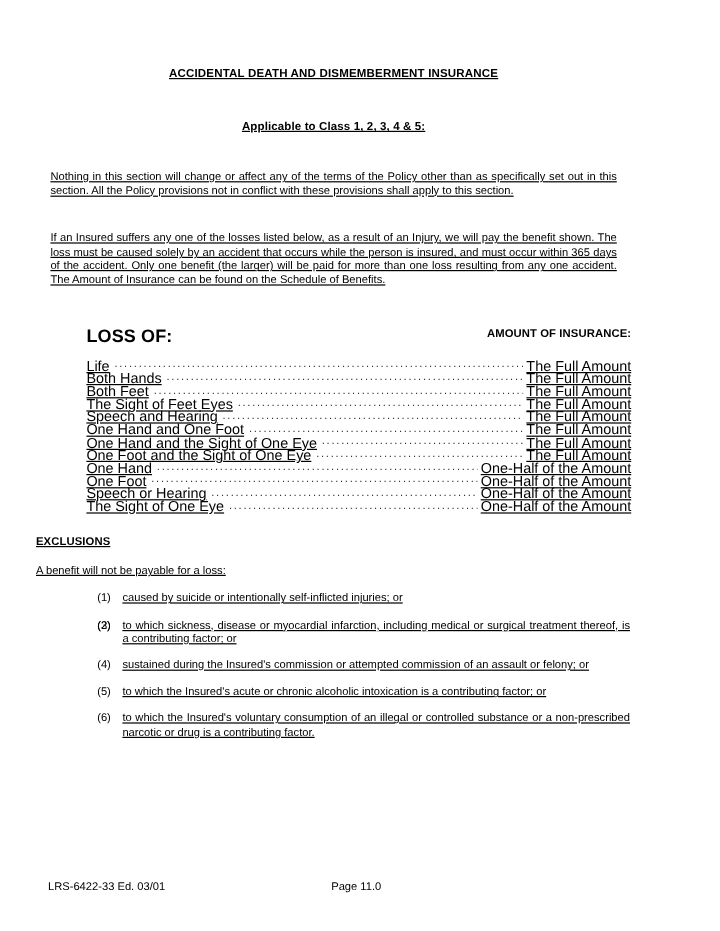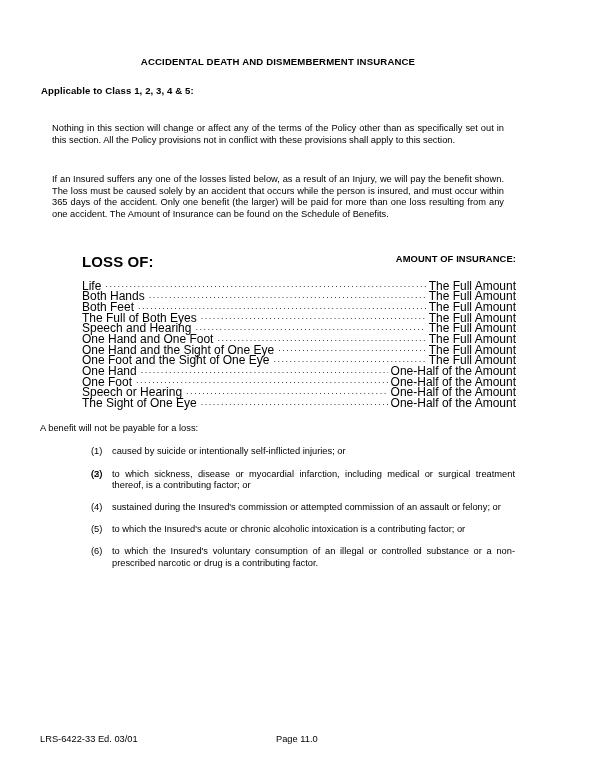--- a/index.html
+++ b/index.html
@@ -14,38 +14,40 @@
     font-family: "Liberation Sans", sans-serif;
     color: #000000;
     -webkit-font-smoothing: antialiased;
   }
 
   .page {
     position: relative;
     width: 556px;
     height: 776px;
     box-sizing: border-box;
-    padding: 0 40px;
+    padding: 0 30px;
+    text-decoration: underline;
   }
 
   
   .doc-title {
     text-align: center;
     font-size: 9.6px;
     font-weight: bold;
     letter-spacing: 0.15px;
     margin: 0;
     padding-top: 56px;
     line-height: 12px;
   }
   .doc-subtitle {
+    text-align: center;
     font-size: 9.6px;
     font-weight: bold;
     letter-spacing: 0.1px;
-    margin: 1px;
+    margin: 16px;
     padding-top: 16px;
     line-height: 12px;
   }
 
   
   .para {
     font-size: 9.3px;
     line-height: 11.6px;
     text-align: justify;
     margin: 12px;
@@ -200,21 +202,21 @@
         <span class="benefit-loss">Both Hands</span>
         <span class="benefit-leader"></span>
         <span class="benefit-amount">The Full Amount</span>
       </div>
       <div class="benefit-row">
         <span class="benefit-loss">Both Feet</span>
         <span class="benefit-leader"></span>
         <span class="benefit-amount">The Full Amount</span>
       </div>
       <div class="benefit-row">
-        <span class="benefit-loss">The Full of Both Eyes</span>
+        <span class="benefit-loss">The Sight of Feet Eyes</span>
         <span class="benefit-leader"></span>
         <span class="benefit-amount">The Full Amount</span>
       </div>
       <div class="benefit-row">
         <span class="benefit-loss">Speech and Hearing</span>
         <span class="benefit-leader"></span>
         <span class="benefit-amount">The Full Amount</span>
       </div>
       <div class="benefit-row">
         <span class="benefit-loss">One Hand and One Foot</span>
@@ -246,20 +248,21 @@
         <span class="benefit-leader"></span>
         <span class="benefit-amount">One-Half of the Amount</span>
       </div>
       <div class="benefit-row">
         <span class="benefit-loss">The Sight of One Eye</span>
         <span class="benefit-leader"></span>
         <span class="benefit-amount">One-Half of the Amount</span>
       </div>
     </div>
 
+  <h3 class="section-heading">EXCLUSIONS</h3>
 
   <p class="excl-lead">A benefit will not be payable for a loss:</p>
 
   <div class="excl-list" id="exclusions-list">
       <div class="excl-item"><span class="excl-num">(1)</span><span class="excl-text">caused by suicide or intentionally self-inflicted injuries; or</span></div>
       <div class="excl-item"><span class="excl-num">(2)</span></div>
       <div class="excl-item"><span class="excl-num">(3)</span><span class="excl-text">to which sickness, disease or myocardial infarction, including medical or surgical treatment thereof, is a contributing factor; or</span></div>
       <div class="excl-item"><span class="excl-num">(4)</span><span class="excl-text">sustained during the Insured's commission or attempted commission of an assault or felony; or</span></div>
       <div class="excl-item"><span class="excl-num">(5)</span><span class="excl-text">to which the Insured's acute or chronic alcoholic intoxication is a contributing factor; or</span></div>
       <div class="excl-item"><span class="excl-num">(6)</span><span class="excl-text">to which the Insured's voluntary consumption of an illegal or controlled substance or a non-prescribed narcotic or drug is a contributing factor.</span></div>

